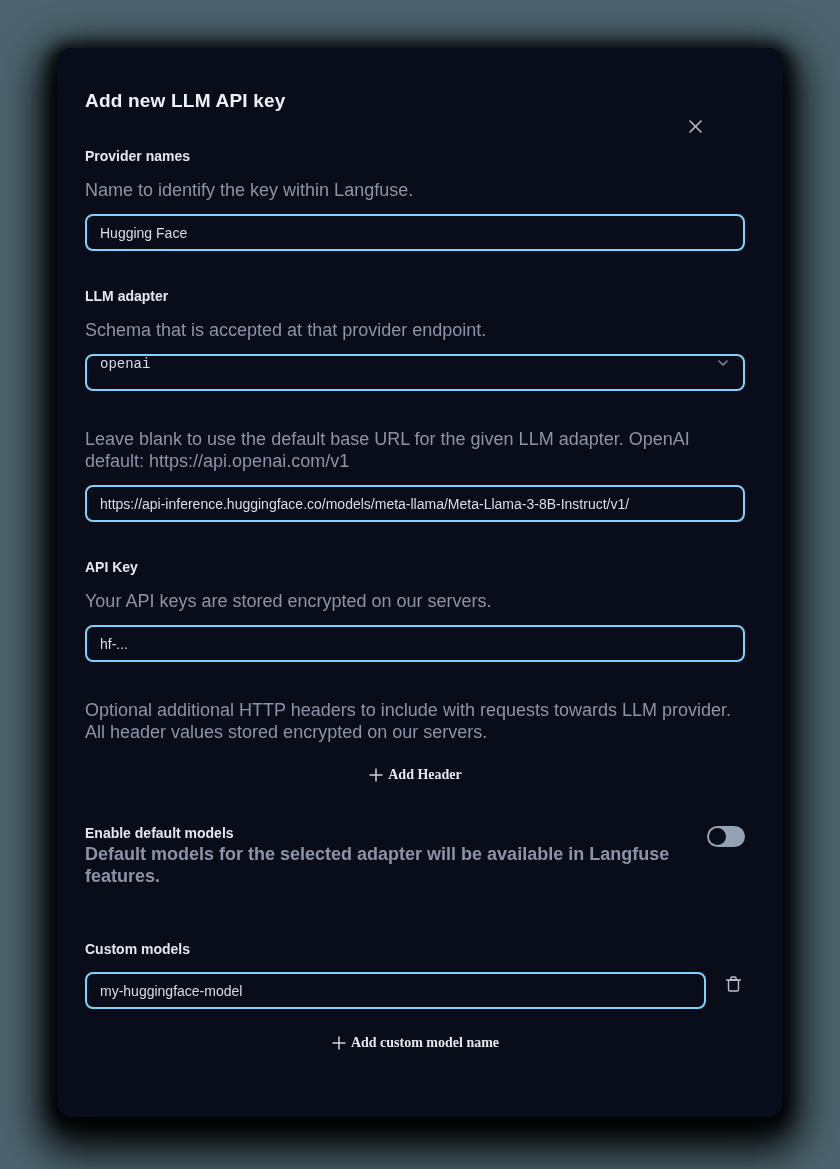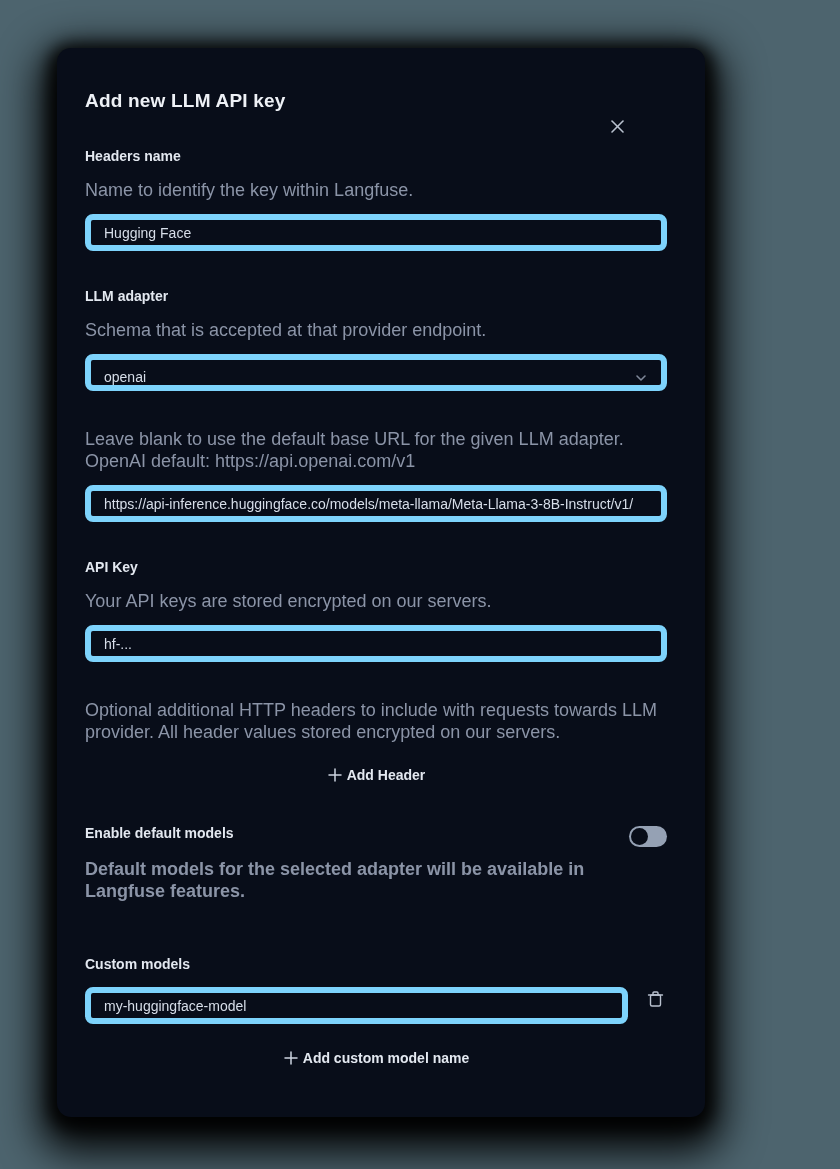--- a/index.html
+++ b/index.html
@@ -5,21 +5,21 @@
   * { margin: 0; padding: 0; box-sizing: border-box; }
   html, body {
     width: 840px; height: 1169px;
     background: #4d646e;
     font-family: "Liberation Sans", "DejaVu Sans", sans-serif;
     overflow: hidden;
   }
   .modal {
     position: absolute;
     left: 57px; top: 48px;
-    width: 648px; height: 1069px;
+    width: 726px; height: 1069px;
     background: #080d19;
     border-radius: 14px;
     box-shadow: 0 18px 40px 18px rgba(0,0,0,0.92), 0 4px 16px 8px rgba(0,0,0,0.85);
     padding: 24px 38px 24px 28px;
     color: #e3e8f0;
   }
   .close-btn {
     position: absolute; top: 66px; right: 76px;
     width: 24px; height: 24px;
     background: none; border: none; cursor: pointer;
@@ -33,44 +33,45 @@
   .field-label {
     display: block; font-size: 14px; font-weight: 700; color: #e3e8f0;
     margin-bottom: 15px;
   }
   .field-desc {
     font-size: 18px; color: #8b94a7; line-height: 22px; margin-bottom: 13px;
   }
   .text-input, .select-box {
     width: 100%; height: 37px;
     background: transparent;
-    border: 6px solid #7dd3fc;
+    border: 2px solid #7dd3fc;
     border-radius: 8px;
     color: #d7dee9;
     font-size: 14px;
     font-family: "Liberation Sans", "DejaVu Sans", sans-serif;
     padding: 0 13px;
     outline: none;
   }
   .select-box {
-    display: flex; align-items: flex-end; justify-content: space-between;
+    display: flex; align-items: flex-start; justify-content: space-between;
     cursor: pointer;
+    font-family: Liberation Mono, monospace;
   }
   .select-box .chev { color: #7e8798; display: flex; }
   .ghost-btn {
     display: flex; align-items: center; justify-content: center; gap: 4px;
     width: 100%; background: none; border: none; cursor: pointer;
     color: #e3e8f0; font-size: 14px; font-weight: 700;
-    font-family: Liberation Sans, sans-serif;
+    font-family: Liberation Serif, serif;
     padding: 2px 0;
   }
   .ghost-btn .plus { display: flex; color: #cdd4e0; }
   .add-header-row { margin-top: 22px; }
   .toggle-field { display: flex; justify-content: space-between; align-items: flex-start; margin-bottom: 38px; }
-  .toggle-field .field-label { margin-bottom: 17px; }
+  .toggle-field .field-label { margin-bottom: 2px; }
   .toggle-field .field-desc { margin-bottom: 16px; font-weight: bold; }
   .switch {
     position: relative; width: 38px; height: 21px; flex: none;
     background: #95a1b4; border-radius: 11px; border: none; cursor: pointer;
     margin-top: 1px;
   }
   .switch .knob {
     position: absolute; left: 2px; top: 2px;
     width: 17px; height: 17px; border-radius: 50%;
     background: #080d19;
@@ -94,21 +95,21 @@
       <svg width="15" height="15" viewBox="0 0 15 15" fill="none" stroke="currentColor" stroke-width="1.6" stroke-linecap="round">
         <line x1="2" y1="2" x2="13" y2="13"></line>
           <line x1="13" y1="2" x2="2" y2="13"></line>
       </svg>
     </span>
   </button>
 
   <h1 class="dialog-title">Add new LLM API key</h1>
 
   <div class="field">
-    <label class="field-label">Headers name</label>
+    <label class="field-label">Provider names</label>
     <div class="field-desc">Name to identify the key within Langfuse.</div>
     <input class="text-input" type="text" value="Hugging Face" style="">
   </div>
 
   <div class="field">
     <label class="field-label">LLM adapter</label>
     <div class="field-desc">Schema that is accepted at that provider endpoint.</div>
     <div class="select-box">
       <span>openai</span>
       <span class="chev">

